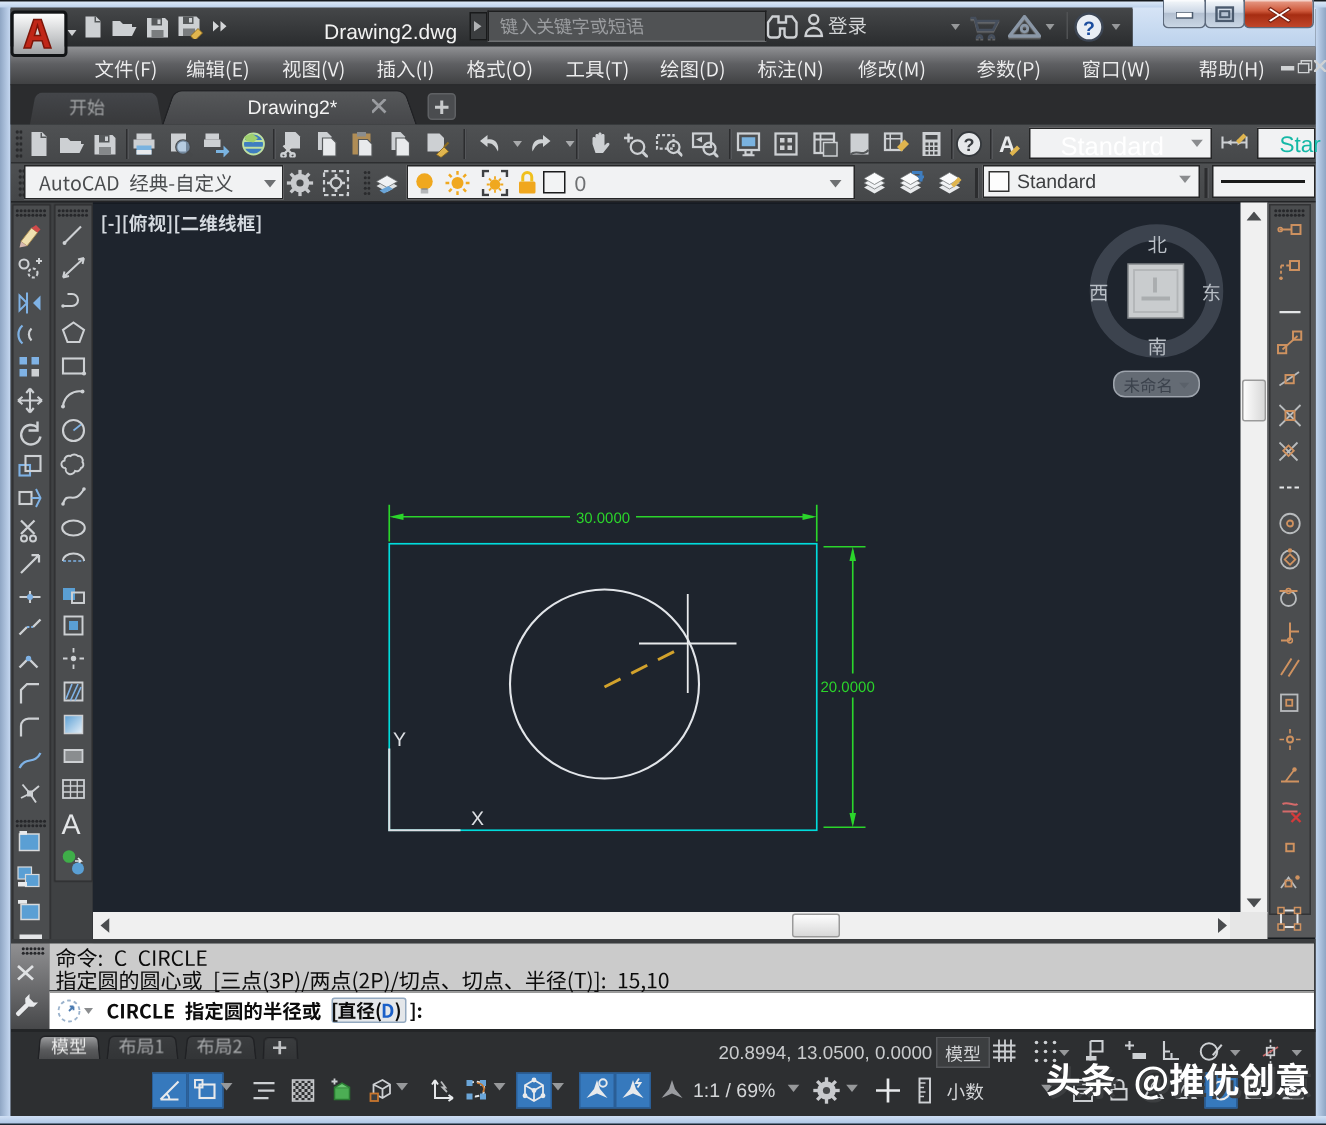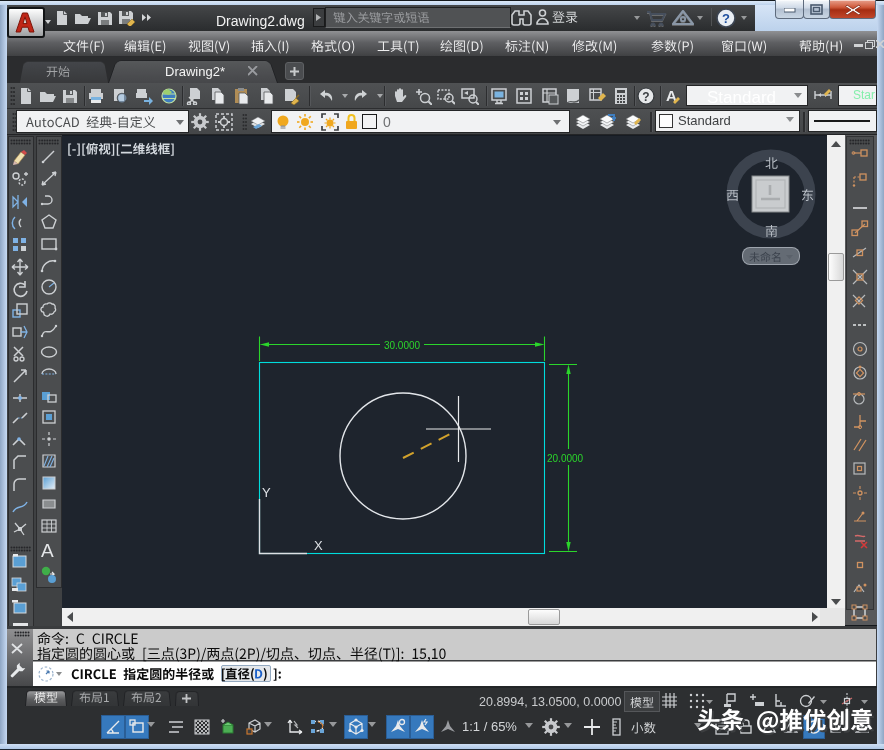--- a/index.html
+++ b/index.html
@@ -532,21 +532,21 @@
 <div style="position:absolute;left:707px;top:88px;white-space:nowrap;font-size:17px;color:#ffffff">Standard</div>
 <svg style="position:absolute;left:794px;top:93px;" width="9" height="6" viewBox="0 0 9 6">
     <path d="M0 0 L8 0 L4 5 Z" fill="#8a8c8e"></path>
   </svg>
 <svg style="position:absolute;left:814px;top:86px;" width="18" height="18" viewBox="0 0 18 18">
     <path d="M1 5 L1 13 M17 5 L17 13 M1 9 L17 9" stroke="#cdd0d3" stroke-width="1.4" fill="none"></path>
     <path d="M4 9 L7 7 L7 11 Z M14 9 L11 7 L11 11 Z" fill="#cdd0d3"></path>
     <path d="M10 8 L15 3 L17 5 L12 10 Z" fill="#e0b54e"></path>
   </svg>
 <div style="position:absolute;left:838px;top:85px;width:39px;height:21px;background:#f1f2f3;border:1px solid #242526;box-sizing:border-box"></div>
-<div style="position:absolute;left:853px;top:88px;white-space:nowrap;font-size:12px;color:#86efac">Star</div>
+<div style="position:absolute;left:853px;top:88px;white-space:nowrap;font-size:15px;color:#14b8a6">Star</div>
 <svg style="position:absolute;left:12px;top:112px;" width="5" height="20" viewBox="0 0 5 20">
     <g fill="#2a2b2d">
       <circle cx="1.5" cy="2" r="1.1"></circle>
       <circle cx="4" cy="2" r="1.1"></circle>
       <circle cx="1.5" cy="6" r="1.1"></circle>
       <circle cx="4" cy="6" r="1.1"></circle>
       <circle cx="1.5" cy="10" r="1.1"></circle>
       <circle cx="4" cy="10" r="1.1"></circle>
       <circle cx="1.5" cy="14" r="1.1"></circle>
       <circle cx="4" cy="14" r="1.1"></circle>
@@ -1416,21 +1416,21 @@
     <circle cx="13" cy="4" r="2.5" fill="none" stroke="#e8eaec" stroke-width="1.3"></circle>
   </svg>
 <div style="position:absolute;left:410px;top:715px;width:24px;height:24px;background:#3679bd;border:1px solid #2a5e96;box-sizing:border-box"></div>
 <svg style="position:absolute;left:413px;top:718px;" width="18" height="18" viewBox="0 0 18 18">
     <path d="M9 2 L11 8 L16 14 L9 11 L2 14 L7 8 Z" fill="#e8eaec"></path>
     <path d="M13 1 L11 4 L14 4 L12 7" stroke="#e8eaec" stroke-width="1.2" fill="none"></path>
   </svg>
 <svg style="position:absolute;left:439px;top:718px;" width="18" height="18" viewBox="0 0 18 18">
     <path d="M9 2 L11 8 L16 14 L9 11 L2 14 L7 8 Z" fill="#9a9ca0"></path>
   </svg>
-<div style="position:absolute;left:462px;top:719px;white-space:nowrap;font-size:13px;color:#d4d6d8">1:1 / 65%</div>
+<div style="position:absolute;left:462px;top:719px;white-space:nowrap;font-size:13px;color:#d4d6d8">1:1 / 69%</div>
 <svg style="position:absolute;left:525px;top:723px;" width="9" height="6" viewBox="0 0 9 6">
     <path d="M0 0 L8 0 L4 5 Z" fill="#96989a"></path>
   </svg>
 <svg style="position:absolute;left:542px;top:718px;" width="18" height="18" viewBox="0 0 18 18">
     <circle cx="9" cy="9" r="6.2" fill="#c8cacd"></circle>
     <circle cx="9" cy="9" r="2.4" fill="#46484a"></circle>
     <rect x="7.9" y="0.2" width="2.2" height="3.6" fill="#c8cacd" transform="rotate(0 9 9)"></rect>
     <rect x="7.9" y="0.2" width="2.2" height="3.6" fill="#c8cacd" transform="rotate(45 9 9)"></rect>
     <rect x="7.9" y="0.2" width="2.2" height="3.6" fill="#c8cacd" transform="rotate(90 9 9)"></rect>
     <rect x="7.9" y="0.2" width="2.2" height="3.6" fill="#c8cacd" transform="rotate(135 9 9)"></rect>

